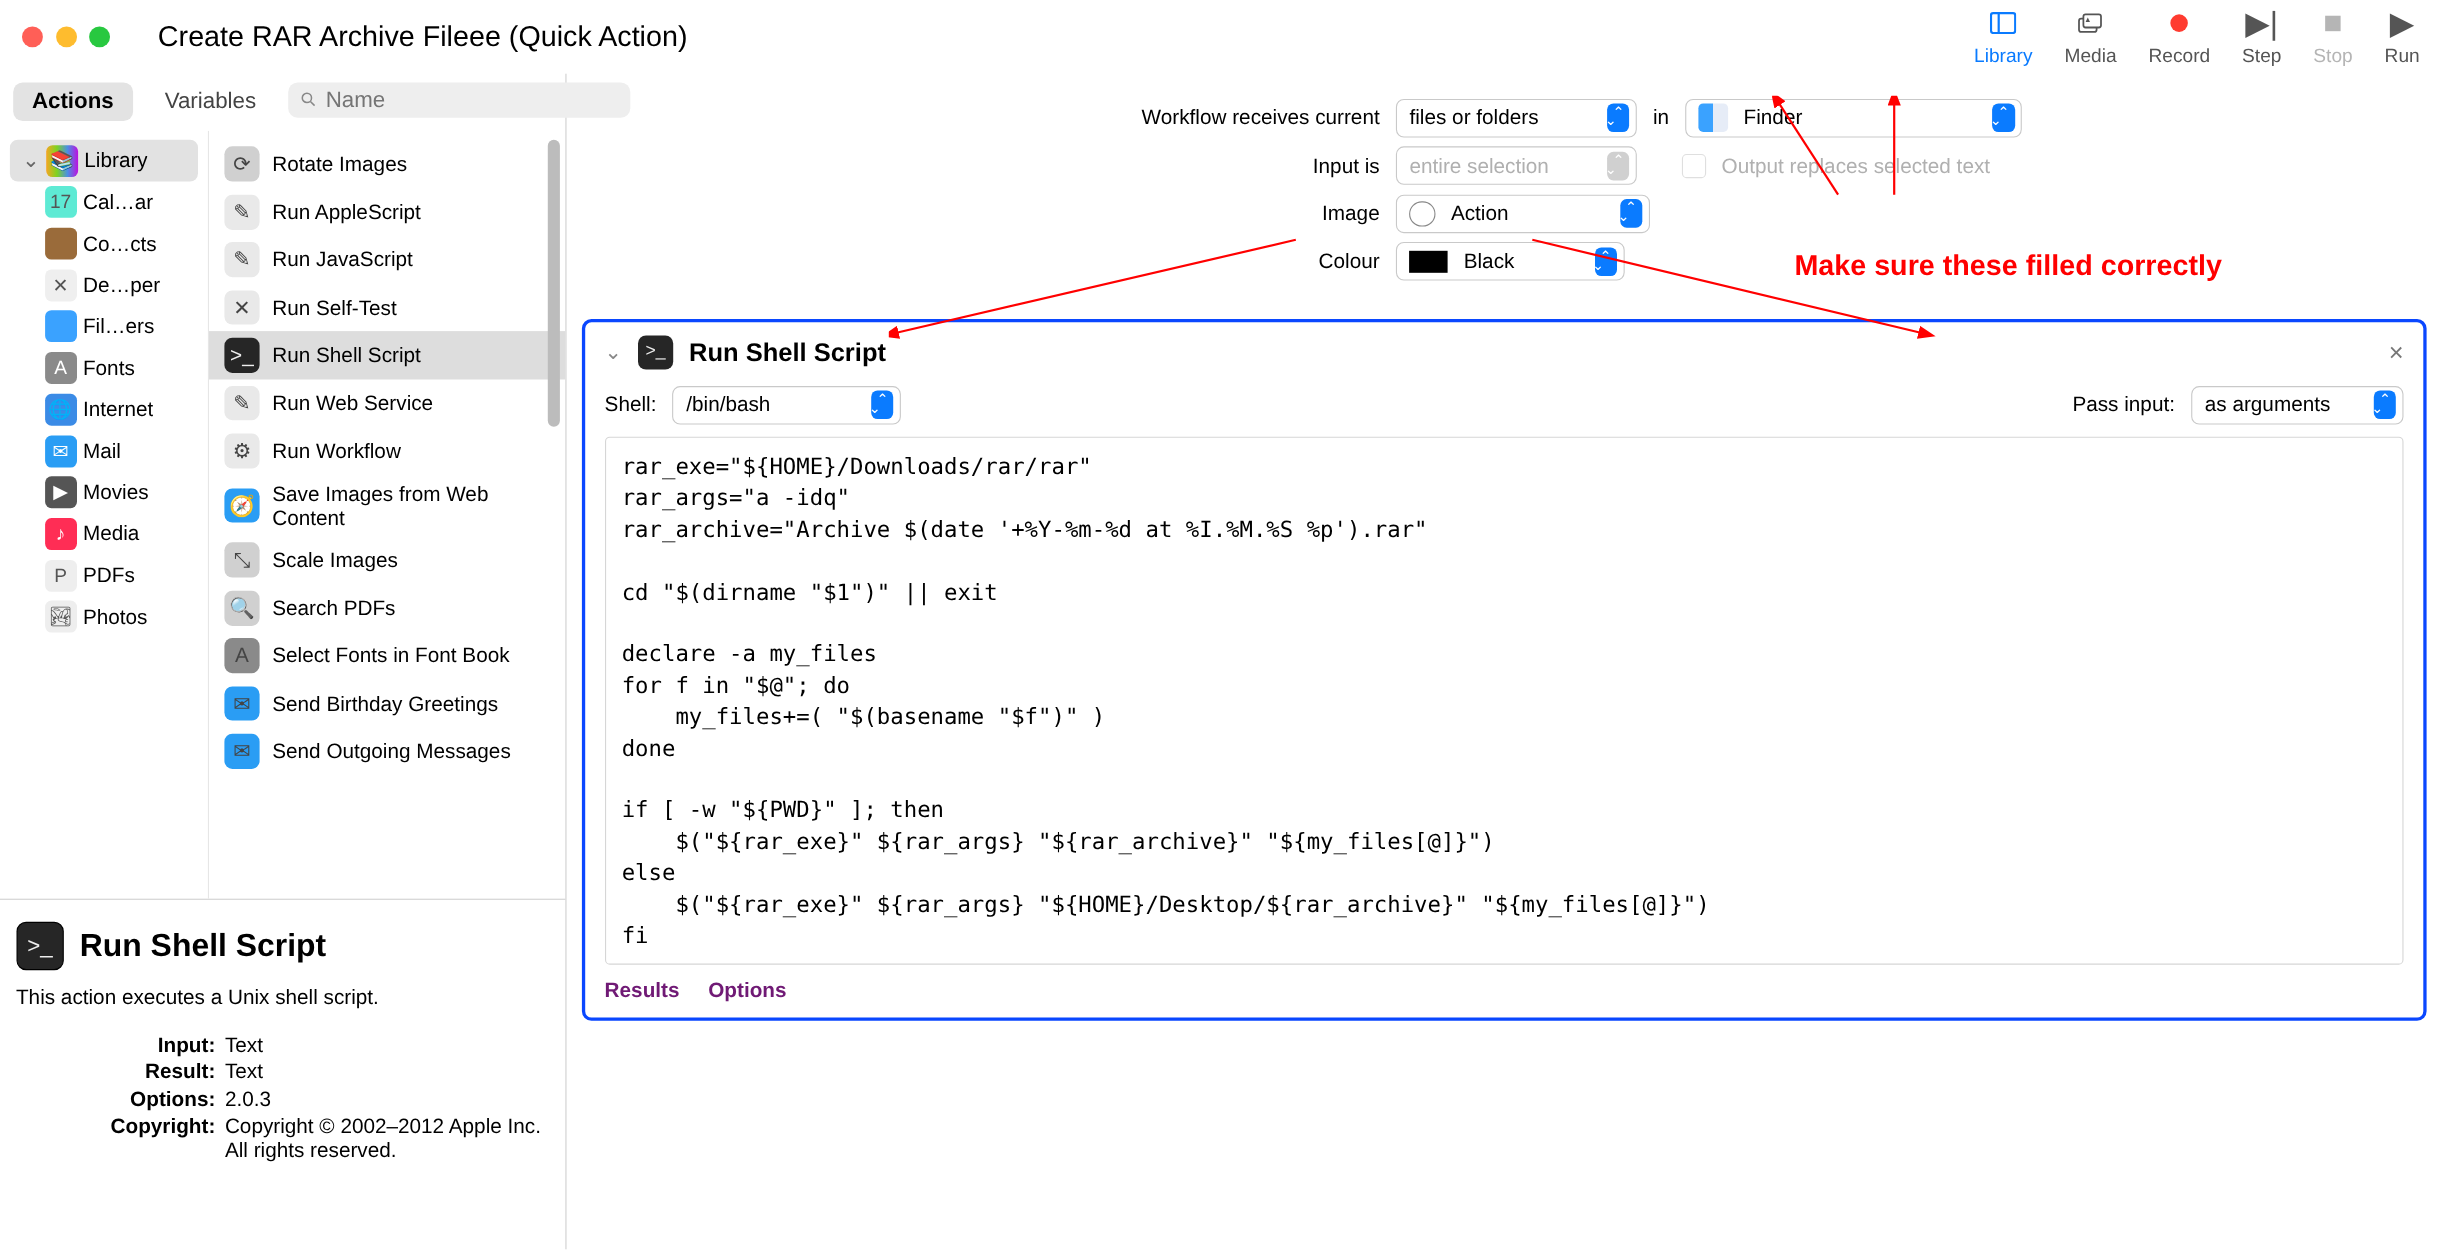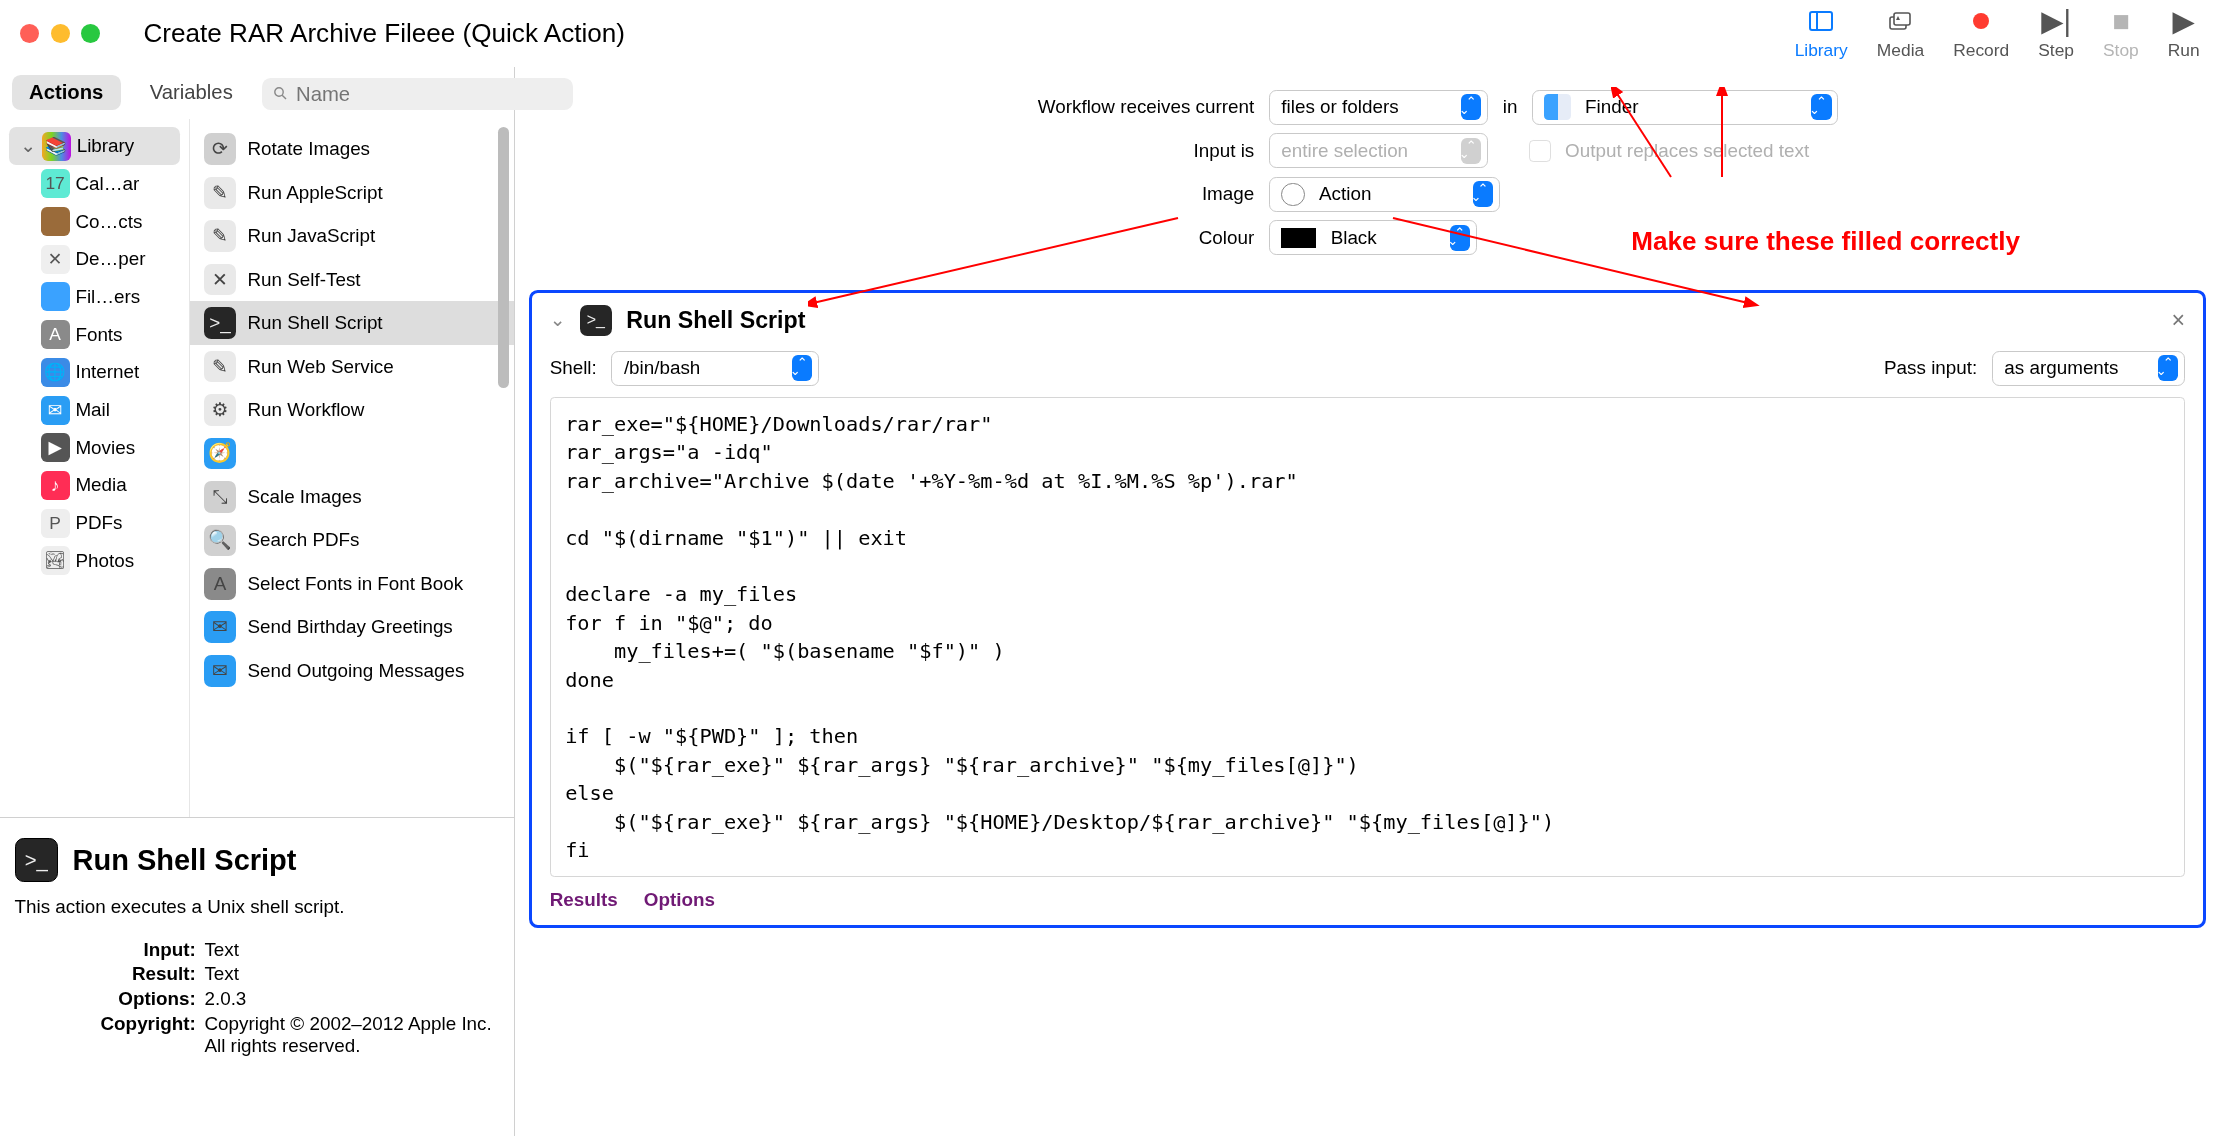--- a/index.html
+++ b/index.html
@@ -30,21 +30,21 @@
 .tb-btn .ic { font-size: calc(20px * var(--scale)); display:flex; align-items:center; justify-content:center; height: calc(22px * var(--scale)); }
 .tb-btn .lbl { font-size: calc(12px * var(--scale)); }
 .tb-btn.disabled { color: #b5b5b5; }
 
 
 .split { display: flex; height: calc(100% - 46px * var(--scale)); }
 .left { width: calc(355px * var(--scale)); border-right: 1px solid #d0d0d0; display:flex; flex-direction:column; }
 .right { flex: 1; display:flex; flex-direction:column; padding: 0 calc(10px * var(--scale)); }
 
 
-.left-tabs { display:flex; align-items:flex-end; padding: calc(6px * var(--scale)) calc(8px * var(--scale)); gap: calc(8px * var(--scale)); }
+.left-tabs { display:flex; align-items:flex-start; padding: calc(6px * var(--scale)) calc(8px * var(--scale)); gap: calc(8px * var(--scale)); }
 .left-tab { padding: calc(4px * var(--scale)) calc(12px * var(--scale)); border-radius: calc(6px * var(--scale)); font-size: calc(14px * var(--scale)); color:#444; }
 .left-tab.sel { background:#e3e3e3; font-weight:600; color:#000; }
 
 .search-wrap { flex:1; display:flex; align-items:center; background:#eeeeee; border-radius: calc(6px * var(--scale)); padding: calc(3px * var(--scale)) calc(8px * var(--scale)); gap: calc(6px * var(--scale)); }
 .search-wrap input { border:none; background:transparent; outline:none; flex:1; font-size: calc(14px * var(--scale)); }
 
 
 .left-body { display:flex; flex:1; min-height:0; }
 .lib-col { width: calc(130px * var(--scale)); padding-top: calc(6px * var(--scale)); overflow:hidden; }
 .lib-row { display:flex; align-items:center; gap: calc(4px * var(--scale)); padding: calc(3px * var(--scale)) calc(8px * var(--scale)); border-radius: calc(5px * var(--scale)); margin: 0 calc(6px * var(--scale)); }
@@ -248,20 +248,21 @@
             <div class="act-row">
               <span class="act-icon" style="background: rgb(233, 233, 233); color: rgb(68, 68, 68);">✎</span>
               <span>Run Web Service</span>
             </div>
             <div class="act-row">
               <span class="act-icon" style="background: rgb(233, 233, 233); color: rgb(68, 68, 68);">⚙</span>
               <span>Run Workflow</span>
             </div>
             <div class="act-row">
               <span class="act-icon" style="background: rgb(42, 157, 244); color: rgb(68, 68, 68);">🧭</span>
+              <span>Save Images from Web Content</span>
             </div>
             <div class="act-row">
               <span class="act-icon" style="background: rgb(208, 208, 208); color: rgb(68, 68, 68);">⤡</span>
               <span>Scale Images</span>
             </div>
             <div class="act-row">
               <span class="act-icon" style="background: rgb(208, 208, 208); color: rgb(68, 68, 68);">🔍</span>
               <span>Search PDFs</span>
             </div>
             <div class="act-row">

